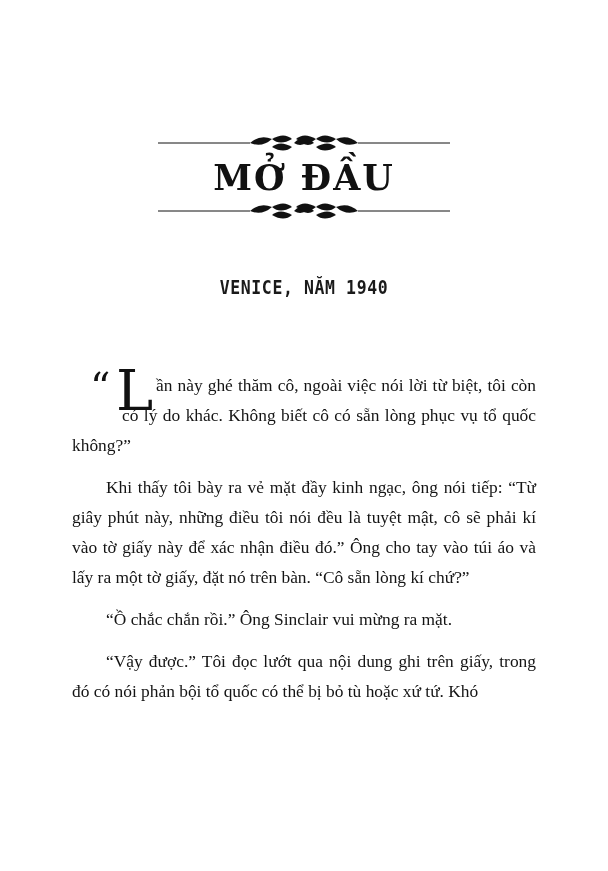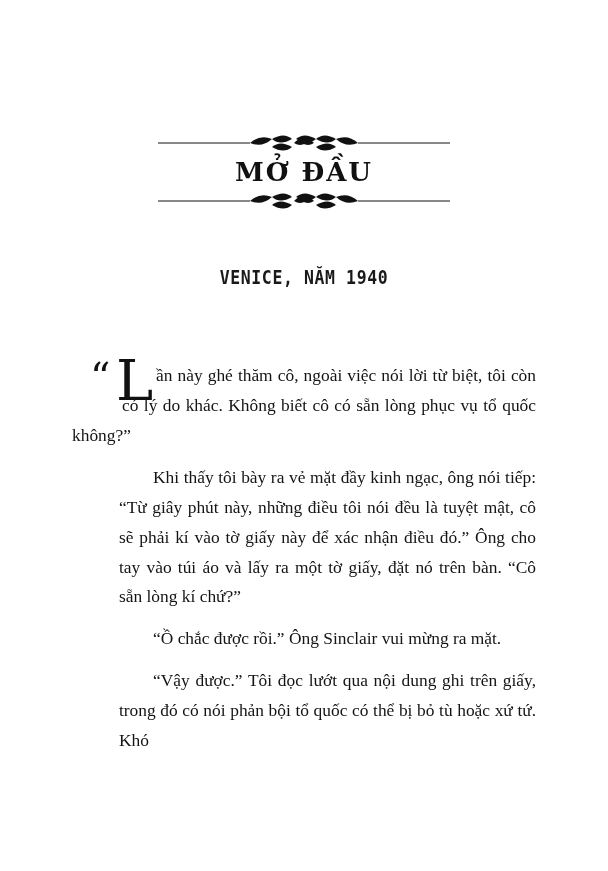--- a/index.html
+++ b/index.html
@@ -31,21 +31,21 @@
     display: flex;
     align-items: center;
     justify-content: center;
     height: 22px;
     color: #111;
   }
   .ornament svg { display: block; }
 
   .chapter-title {
     font-family: "DejaVu Serif", "Liberation Serif", serif;
-    font-size: 26px;
+    font-size: 35px;
     letter-spacing: 2px;
     font-weight: 700;
     margin: 4px 0 2px 0;
     line-height: 1.15;
     color: #111;
   }
 
   .subtitle {
     margin-top: 56px;
     text-align: center;
@@ -65,21 +65,20 @@
     text-align: justify;
     text-justify: inter-word;
     color: #141414;
   }
   .body-copy p {
     margin: 0 0 0 0;
     text-indent: 34px;
   }
   .body-copy p + p {
     margin-top: 12px;
-    margin-left: 47px;
   }
 
   
   .first-para {
     position: relative;
     text-indent: 0;
     padding-left: 0;
   }
   .first-para .dropcap-wrap {
     float: left;
@@ -153,17 +152,17 @@
 
   <div class="body-copy">
     <p class="first-para">
       <span class="dropcap-wrap">
         <span class="open-quote">“</span>
         <span class="dropcap">L</span>
       </span>
       <span>ần này ghé thăm cô, ngoài việc nói lời từ biệt, tôi còn có lý do khác. Không biết cô có sẵn lòng phục vụ tổ quốc không?”</span>
     </p>
     <p>Khi thấy tôi bày ra vẻ mặt đầy kinh ngạc, ông nói tiếp: “Từ giây phút này, những điều tôi nói đều là tuyệt mật, cô sẽ phải kí vào tờ giấy này để xác nhận điều đó.” Ông cho tay vào túi áo và lấy ra một tờ giấy, đặt nó trên bàn. “Cô sẵn lòng kí chứ?”</p>
-    <p>“Ồ chắc được rồi.” Ông Sinclair vui mừng ra mặt.</p>
+    <p>“Ồ chắc chắn rồi.” Ông Sinclair vui mừng ra mặt.</p>
     <p>“Vậy được.” Tôi đọc lướt qua nội dung ghi trên giấy, trong đó có nói phản bội tổ quốc có thể bị bỏ tù hoặc xứ tứ. Khó</p>
   </div>
 
 </div>
 
 </body></html>

